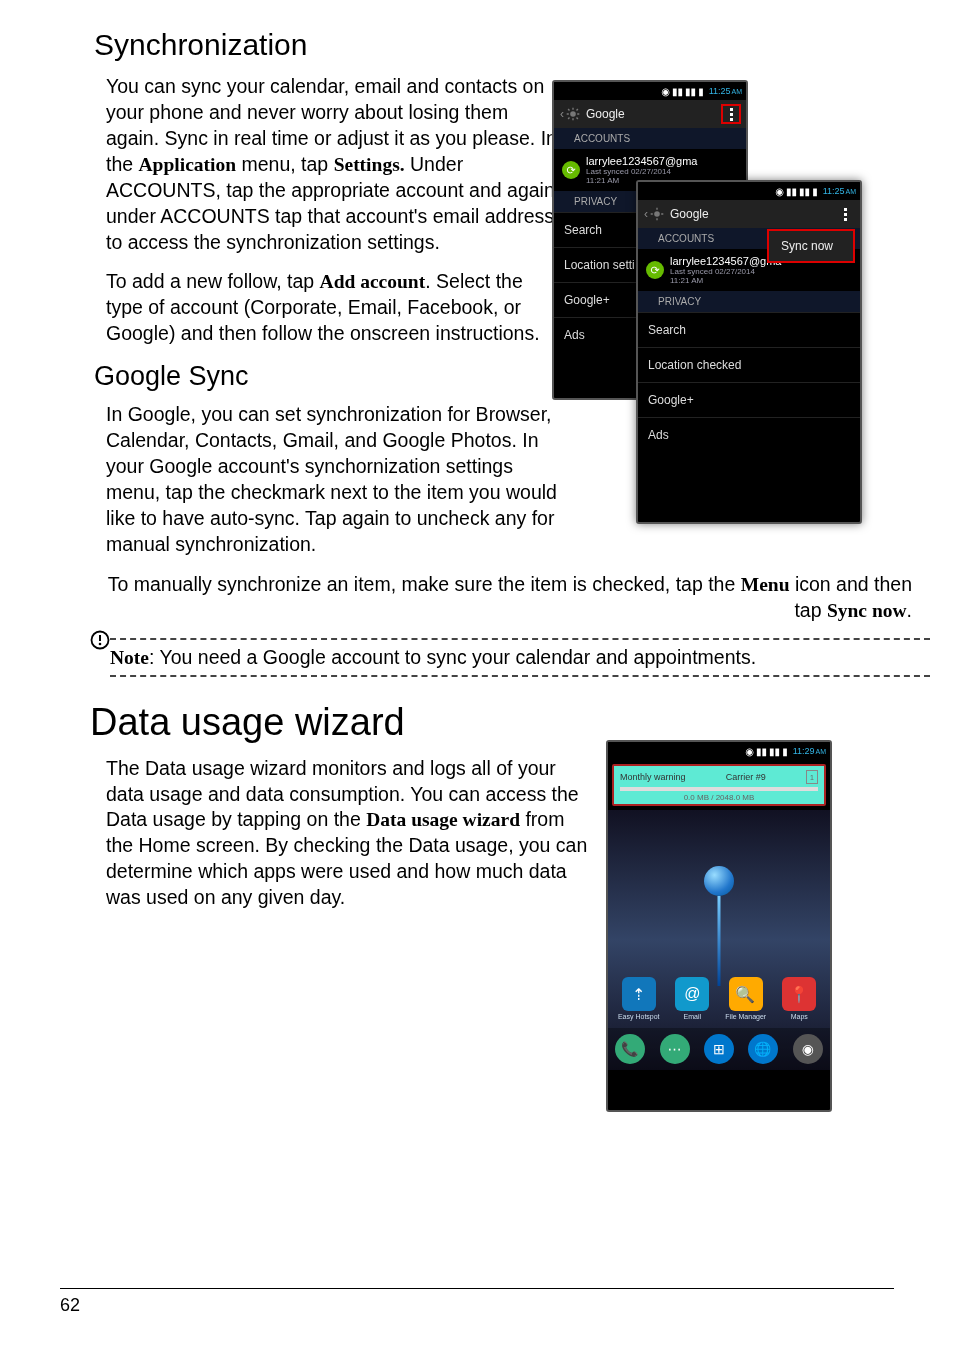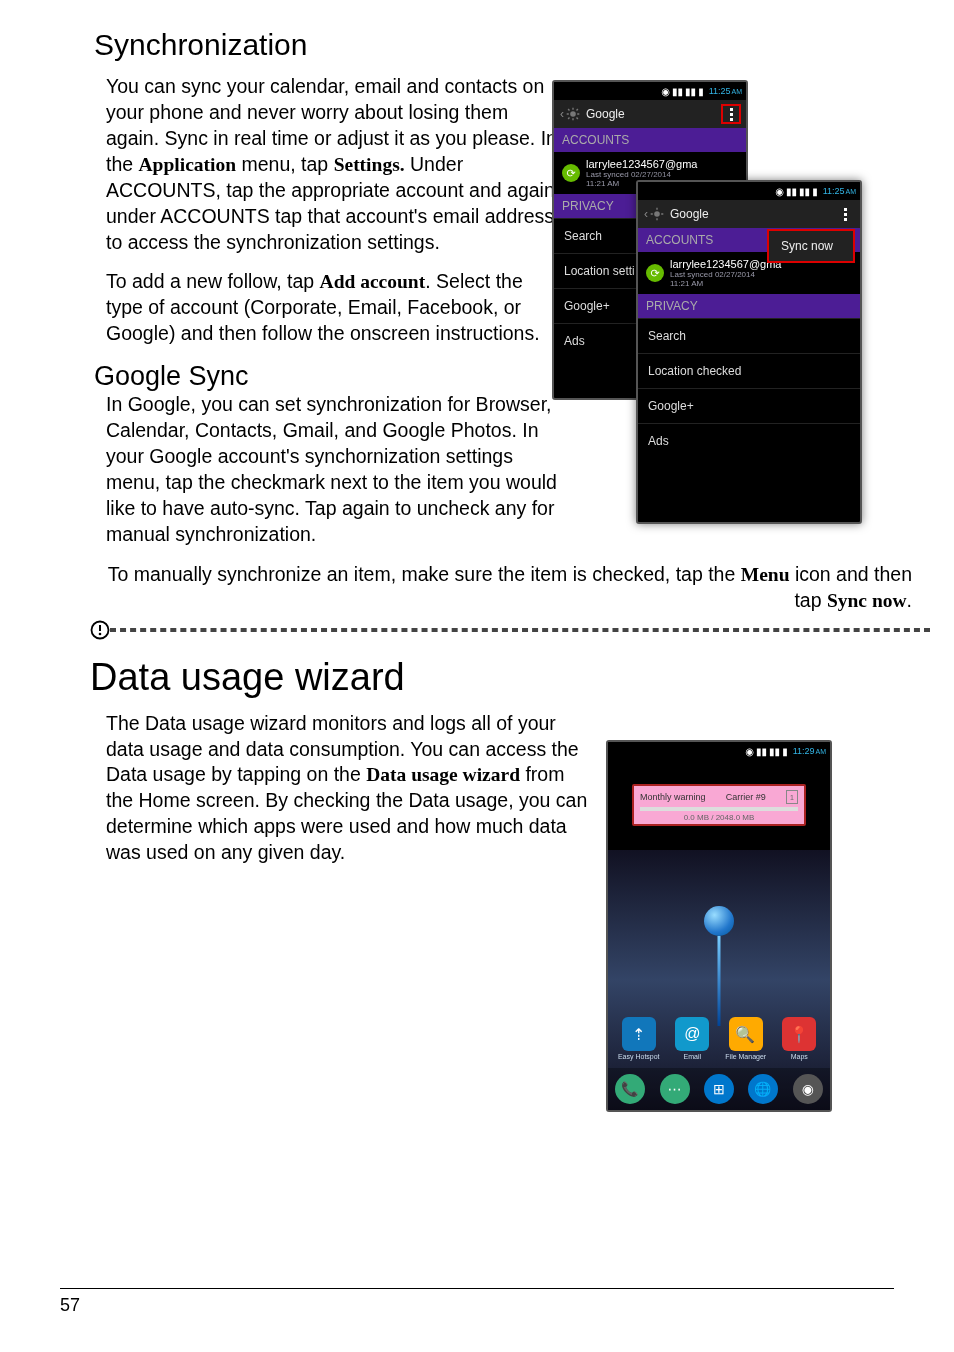--- a/index.html
+++ b/index.html
@@ -22,20 +22,21 @@
     font-size: 38px;
     font-weight: 400;
     margin-top: 24px;
     margin-bottom: 12px;
     margin-left: 30px;
   }
   .h3 {
     font-size: 27px;
     font-weight: 400;
     margin-top: 10px;
+    margin-bottom: 10px;
     margin-left: 34px;
   }
   .para {
     font-size: 19.5px;
     line-height: 1.33;
     margin-left: 46px;
     margin-bottom: 14px;
   }
   .col-left { width: 455px; }
   .col-left2 { width: 490px; }
@@ -89,22 +90,22 @@
     width: 14px; height: 14px; margin-right: 6px; display: inline-block;
   }
   .ab .back { color: #888; margin-right: 2px; }
   .ab .overflow {
     margin-left: auto; width: 18px; height: 18px;
     display: flex; flex-direction: column; justify-content: center; align-items: center; gap: 2px;
   }
   .ab .overflow span { width: 3px; height: 3px; background: #fff; }
   .highlight-red { outline: 2px solid #d00; outline-offset: -1px; }
   .sect-header {
-    background: #4c1d95; color: #aaa; font-size: 12px;
-    padding: 5px 8px;
+    background: #0f172a; color: #aaa; font-size: 10px;
+    padding: 5px 20px;
   }
   .account-row {
     display: flex; align-items: center; padding: 6px 8px; background: #000;
   }
   .sync-icon {
     width: 18px; height: 18px; border-radius: 50%; background: #6b0;
     display: flex; align-items: center; justify-content: center;
     color: #fff; font-size: 11px; margin-right: 6px;
   }
   .acct-info { display: flex; flex-direction: column; }
@@ -134,21 +135,21 @@
   .shot-data {
     position: absolute;
     left: 606px; top: 740px;
     width: 226px; height: 372px;
     background: #000;
     border: 2px solid #555;
     border-radius: 3px;
     overflow: hidden;
   }
   .du-card {
-    margin: 24px; background: #f9a8d4; border: 2px solid #a22; border-radius: 2px;
+    margin: 4px; background: #5eead4; border: 2px solid #a22; border-radius: 2px;
     padding: 4px 6px 2px 6px;
   }
   .du-top { display: flex; justify-content: space-between; align-items: center; font-size: 9px; color: #333; }
   .du-sim {
     width: 12px; height: 14px; border: 1px solid #888; display: flex; align-items: center; justify-content: center;
     font-size: 7px; color: #666;
   }
   .du-prog { height: 4px; background: #ddd; margin-top: 3px; }
   .du-sub { text-align: center; font-size: 8px; color: #666; margin-top: 2px; }
   .home-bg {
@@ -225,20 +226,23 @@
   <span>To manually synchronize an item, make sure the item is checked, tap the </span><span class="bold">Menu</span><span> icon and then tap </span><span class="bold">Sync now</span><span>.</span>
 </p>
 
 <div class="note-wrap">
   <svg class="note-icon" viewBox="0 0 20 20">
     <circle cx="10" cy="10" r="8.5" fill="none" stroke="#000" stroke-width="1.8"></circle>
     <line x1="10" y1="5" x2="10" y2="11" stroke="#000" stroke-width="2"></line>
     <circle cx="10" cy="14" r="1.3" fill="#000"></circle>
   </svg>
   <hr class="dashed-line">
+  <div class="note-text">
+    <span class="bold">Note</span><span>: You need a Google account to sync your calendar and appointments.</span>
+  </div>
   <hr class="dashed-line">
 </div>
 
 <h1 class="h1">Data usage wizard</h1>
 
 <p class="para col-left2">
   <span>The Data usage wizard monitors and logs all of your data usage and data consumption. You can access the Data usage by tapping on the </span><span class="bold">Data usage wizard</span><span> from the Home screen. By checking the Data usage, you can determine which apps were used and how much data was used on any given day.</span>
 </p>
 
 <div class="shot-sync">
@@ -377,13 +381,13 @@
     <div class="dock">
       <div class="d phone">📞</div>
       <div class="d msg">⋯</div>
       <div class="d apps">⊞</div>
       <div class="d brw">🌐</div>
       <div class="d cam">◉</div>
     </div>
   </div>
 </div>
 
-<div class="page-num">57</div>
+<div class="page-num">62</div>
 
 </body></html>

